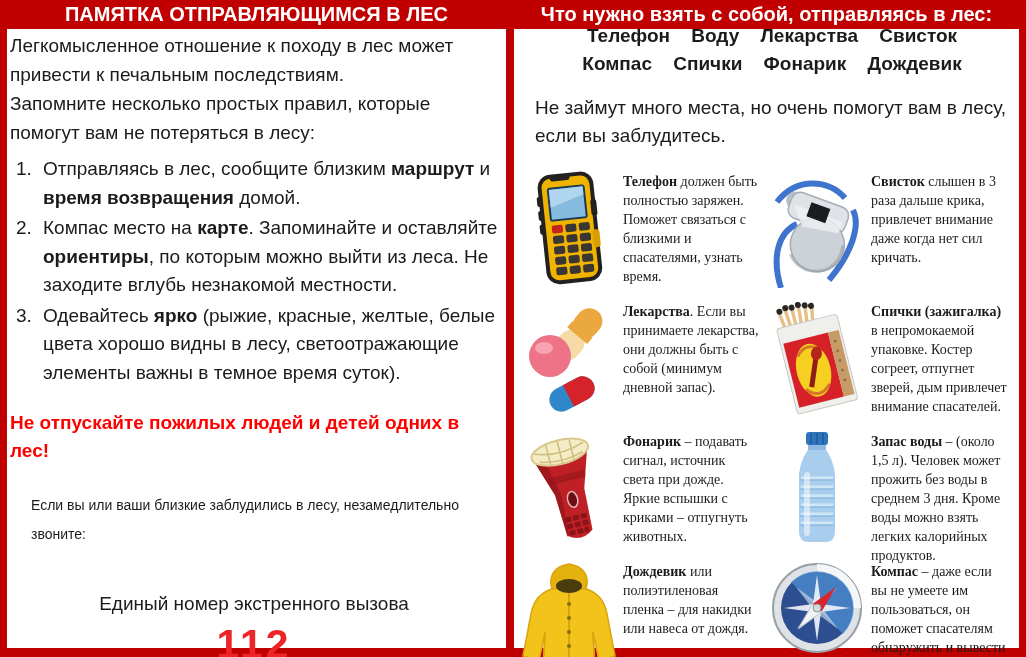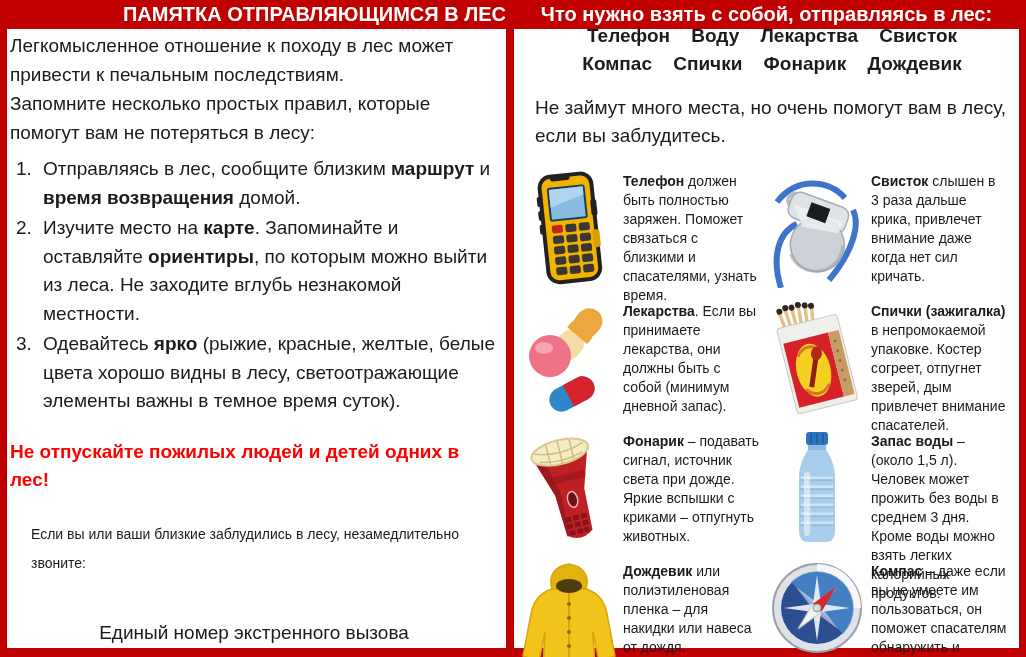--- a/index.html
+++ b/index.html
@@ -7,38 +7,38 @@
     position:relative;width:1026px;height:657px;background:#ffffff;
     font-family:"Liberation Sans",sans-serif;color:#1b1b1b;overflow:hidden;
   }
   
   .top-band{position:absolute;left:0;top:0;width:1026px;height:29px;background:#c00000;}
   .border-left{position:absolute;left:0;top:0;bottom:0;width:7px;background:#c00000;}
   .border-right{position:absolute;right:0;top:0;bottom:0;width:7px;background:#c00000;}
   .border-bottom{position:absolute;left:0;bottom:0;width:1026px;height:9px;background:#c00000;}
   .divider{position:absolute;left:506px;top:0;bottom:0;width:8px;background:#c00000;}
   .band-title{position:absolute;top:3px;color:#fff;font-weight:bold;font-size:20px;text-align:center;white-space:nowrap;}
-  .band-title.l{left:7px;width:499px;text-align:right;}
+  .band-title.l{left:7px;width:499px;}
   .band-title.r{left:514px;width:505px;}
   
   .col-left{position:absolute;left:7px;top:29px;width:499px;height:619px;padding:2px 8px 0 3px;box-sizing:border-box;border-radius:18px;}
   .col-left p.intro{margin:0;font-size:19px;line-height:29px;}
   ol.rules{margin:8px 0 0 0;padding:0;list-style:none;counter-reset:r;font-size:19px;line-height:28.5px;}
   ol.rules li{position:relative;padding-left:33px;counter-increment:r;margin:0 0 2px 0;}
   ol.rules li::before{content:counter(r) ".";position:absolute;left:6px;top:0;}
   .warning{margin-top:22px;text-align:left;font-weight:bold;color:#ff0000;font-size:19px;line-height:28px;}
   .call{margin:26px 0 0 0;padding-left:21px;font-size:14px;line-height:29px;}
   .emg-label{margin-top:44px;text-align:center;font-size:19px;}
   .emg-number{margin-top:6px;text-align:center;font-weight:bold;color:#ee2428;font-size:41px;letter-spacing:3px;}
   
   .col-right{position:absolute;left:514px;top:20px;width:515px;height:619px;padding:2px 4px 0 5px;box-sizing:border-box;}
   .pack-line{text-align:center;font-weight:bold;font-size:19px;line-height:28px;word-spacing:16px;}
   .note{margin:16px;font-size:19px;line-height:28px;}
   .cards{margin-top:6px;display:grid;grid-template-columns:248px 248px;grid-auto-rows:130px;}
-  .card{display:flex;}
+  .card{display:flex;font-family:Liberation Serif, serif;}
   .icon-box{width:100px;flex:none;display:flex;justify-content:center;align-items:flex-start;padding-top:4px;box-sizing:border-box;}
   .card-text{flex:1;font-size:14px;line-height:19px;padding:6px 8px 0 4px;}
   .b{font-weight:bold;}
 </style>
 </head>
 <body>
 
 <div class="page">
 
   <div class="top-band"></div>
@@ -49,21 +49,21 @@
 
   <div class="band-title l">ПАМЯТКА ОТПРАВЛЯЮЩИМСЯ В ЛЕС</div>
   <div class="band-title r">Что нужно взять с собой, отправляясь в лес:</div>
 
   <div class="col-left">
     <p class="intro">Легкомысленное отношение к походу в лес может привести к печальным последствиям.</p>
     <p class="intro">Запомните несколько простых правил, которые помогут вам не потеряться в лесу:</p>
 
     <ol class="rules">
       <li><span>Отправляясь в лес, сообщите близким </span><span class="b">маршрут</span><span> и </span><span class="b">время возвращения</span><span> домой.</span></li>
-      <li><span>Изучите место на </span><span class="b">карте</span><span>. Запоминайте и оставляйте </span><span class="b">ориентиры</span><span>, по которым можно выйти из леса. Не заходите вглубь незнакомой местности.</span></li>
+      <li><span>Компас место на </span><span class="b">карте</span><span>. Запоминайте и оставляйте </span><span class="b">ориентиры</span><span>, по которым можно выйти из леса. Не заходите вглубь незнакомой местности.</span></li>
       <li><span>Одевайтесь </span><span class="b">ярко</span><span> (рыжие, красные, желтые, белые цвета хорошо видны в лесу, светоотражающие элементы важны в темное время суток).</span></li>
     </ol>
 
     <div class="warning">Не отпускайте пожилых людей и детей одних в лес!</div>
 
     <p class="call">Если вы или ваши близкие заблудились в лесу, незамедлительно звоните:</p>
 
     <div class="emg-label">Единый номер экстренного вызова</div>
     <div class="emg-number">112</div>
   </div>

